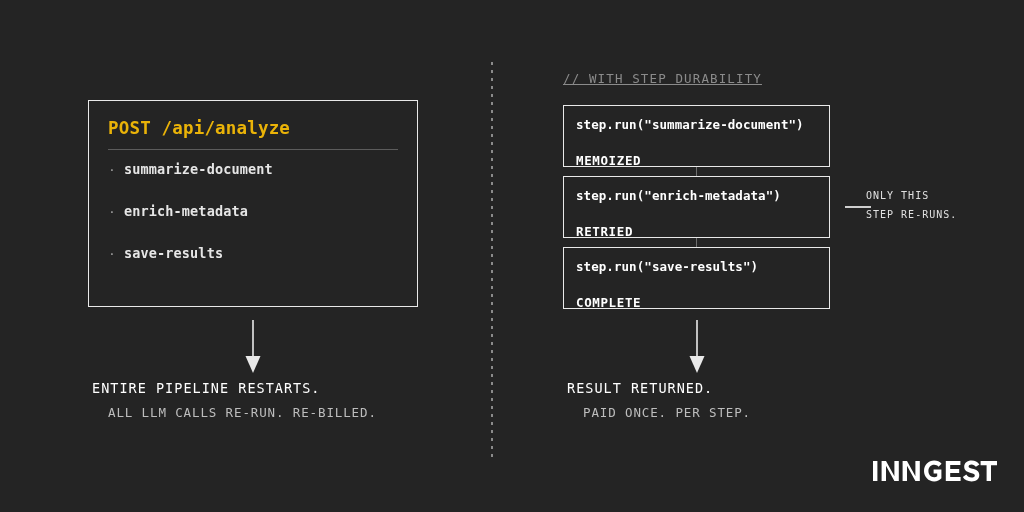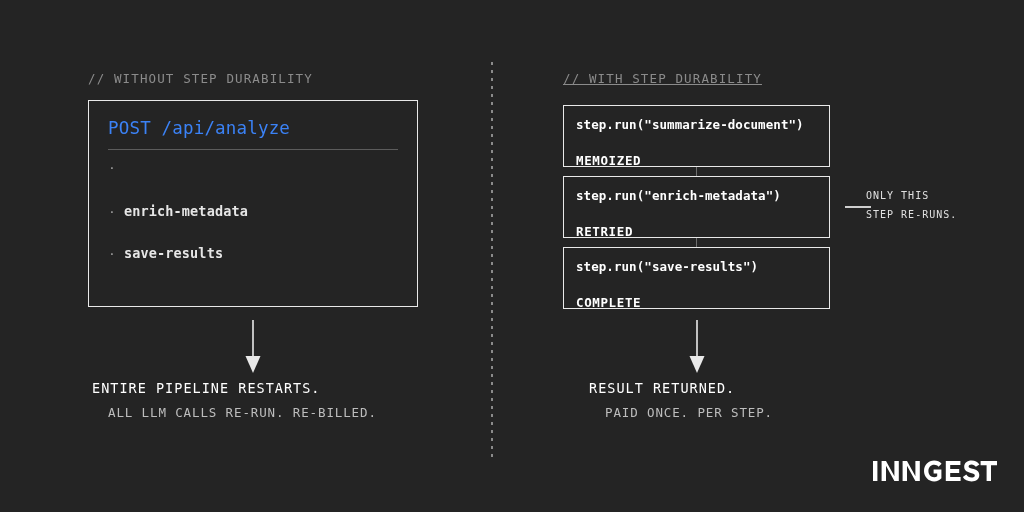--- a/index.html
+++ b/index.html
@@ -49,22 +49,22 @@
     width: 330px;
     height: 207px;
     border: 1.5px solid #e9e9e9;
     box-sizing: border-box;
   }
   #left-card-title {
     position: absolute;
     left: 19px;
     top: 17px;
     font-size: 17.5px;
-    font-weight: normal;
-    color: #3b82f6;
+    font-weight: bold;
+    color: #eab308;
     letter-spacing: 0.01em;
     white-space: nowrap;
   }
   #left-card-rule {
     position: absolute;
     left: 19px;
     right: 19px;
     top: 48px;
     height: 1px;
     background: #5c5c5c;
@@ -161,21 +161,21 @@
   }
 
   
   .arrow { position: absolute; width: 22px; height: 54px; }
   #arrow-left  { left: 242px; top: 320px; }
   #arrow-right { left: 686px; top: 320px; }
 
   
   .outcome { position: absolute; white-space: nowrap; }
   #outcome-left  { left: 92px;  top: 380px; }
-  #outcome-right { left: 589px; top: 380px; }
+  #outcome-right { left: 567px; top: 380px; }
   .outcome-head {
     font-size: 13.5px;
     font-weight: normal;
     color: #ffffff;
     letter-spacing: 0.075em;
     margin-bottom: 9px;
   }
   .outcome-sub {
     font-size: 12.5px;
     color: #bdbdbd;
@@ -190,29 +190,29 @@
     top: 458px;
     width: 124px;
     height: 26px;
   }
 </style>
 </head>
 <body>
 
 <div id="stage">
 
-  <div id="comment-left" class="comment">// WITHOUT STEP DURABILITY</div>
 
   <div id="left-card">
     <div id="left-card-title">POST /api/analyze</div>
     <div id="left-card-rule"></div>
 
     <div id="left-card-list">
       <div class="step-row">
         <span class="step-bullet">·</span>
+        <span class="step-label">summarize-document</span>
       </div>
       <div class="step-row">
         <span class="step-bullet">·</span>
         <span class="step-label">enrich-metadata</span>
       </div>
       <div class="step-row">
         <span class="step-bullet">·</span>
         <span class="step-label">save-results</span>
       </div>
     </div>

